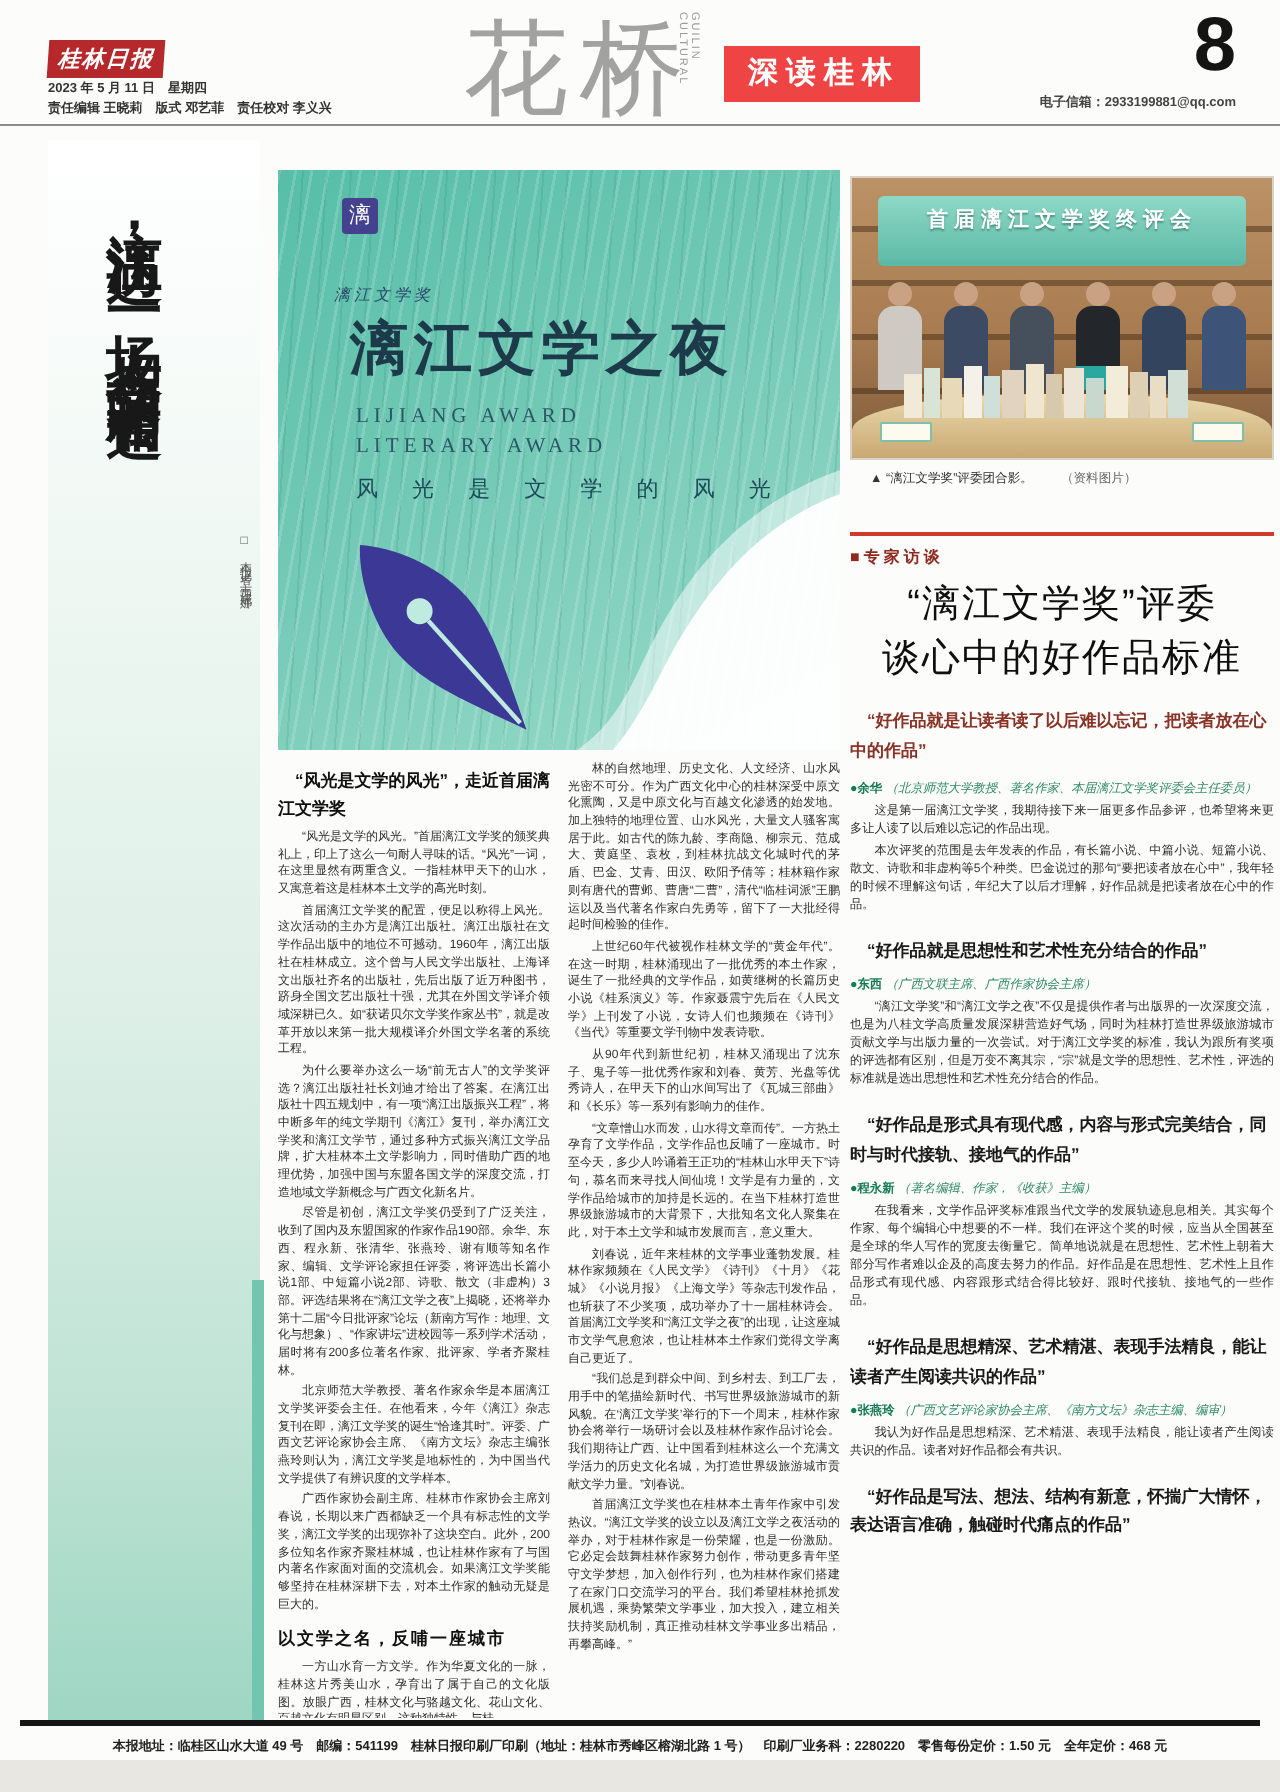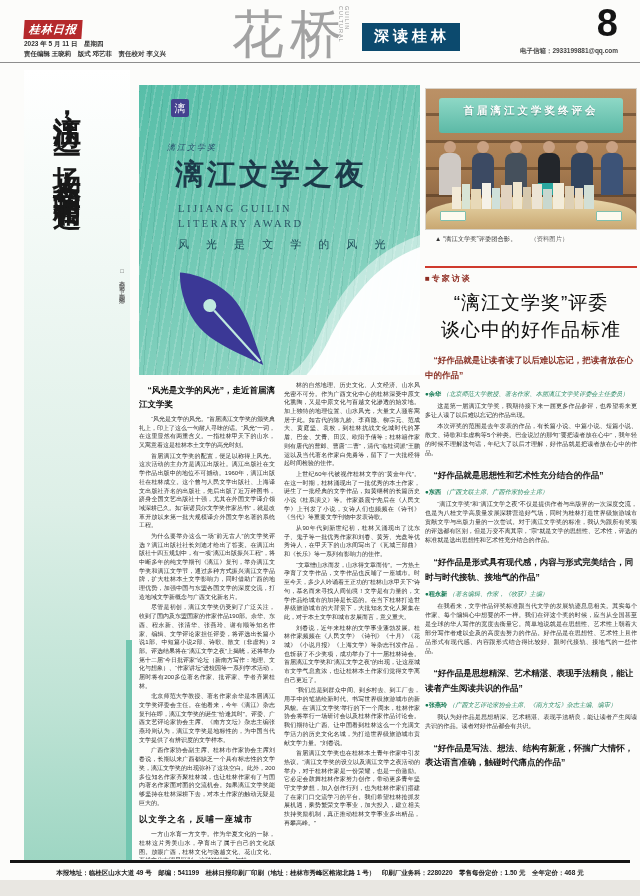--- a/index.html
+++ b/index.html
@@ -11,21 +11,21 @@
   .masthead { position:absolute; left:0; top:0; width:640px; height:62px; }
   .logo { position:absolute; left:24px; top:20px; background:#b5292c; color:#fff;
           font-family:"Liberation Serif", serif; font-weight:bold; font-style:italic;
           font-size:11px; padding:2px 5px; letter-spacing:1px; transform:skewX(-4deg); }
   .dateline { position:absolute; left:24px; top:40px; font-size:6.5px; font-weight:bold; color:#333; }
   .staffline { position:absolute; left:24px; top:50px; font-size:6.5px; font-weight:bold; color:#333; }
   .section-title { position:absolute; left:232px; top:0px; font-size:52px; color:#a2a2a2;
           letter-spacing:6px; font-weight:500; }
   .section-en { position:absolute; left:338px; top:6px; writing-mode:vertical-rl; font-size:5.5px;
           color:#9a9a9a; letter-spacing:1px; height:52px; }
-  .badge { position:absolute; left:362px; top:23px; background:#0c4a6e; color:#fff; font-size:15px;
+  .badge { position:absolute; left:362px; top:23px; background:#ef4444; color:#fff; font-size:15px;
           font-weight:bold; letter-spacing:4px; padding:4px 10px 5px 12px; }
   .page-no { position:absolute; right:22px; top:2px; font-size:38px; font-weight:900; color:#141414; }
   .email { position:absolute; right:22px; top:47px; font-size:6.5px; font-weight:bold; color:#444; }
   .head-rule { position:absolute; left:0; top:62px; width:640px; height:1px; background:#8d8d8d; }
 
   
   .left-rail { position:absolute; left:24px; top:70px; width:106px; height:792px;
     background:linear-gradient(180deg,#ffffff 0%,#f0f8f4 25%,#ddefe7 55%,#bfe3d5 80%,#9ed6c3 100%); }
   .v-headline { position:absolute; left:26px; top:22px; writing-mode:vertical-rl;
     font-size:28px; font-weight:900; letter-spacing:5px; color:#181818; line-height:1.2; }
@@ -126,21 +126,21 @@
     <div class="v-byline">□本报记者 韦莎妮娜</div>
     <div class="rail-stripe"></div>
   </aside>
 
   <section class="poster">
     <div class="poster-streaks"></div>
     <div class="seal">漓</div>
     <div class="seal-caption">漓江文学奖</div>
     <h1 class="poster-title">漓江文学之夜</h1>
     <div class="poster-en">
-      <div>LIJIANG GUILIN</div>
+      <div>LIJIANG AWARD</div>
       <div>LITERARY AWARD</div>
     </div>
     <div class="poster-slogan">风 光 是 文 学 的 风 光</div>
     <div class="pen-wrap">
       <svg width="120" height="130" viewBox="0 0 100 140">
         <path d="M50 138 C36 104 26 84 26 62 C26 40 38 16 50 4 C62 16 74 40 74 62 C74 84 64 104 50 138 Z" fill="#3b3896"></path>
         <circle cx="50" cy="52" r="7" fill="#bfeadf"></circle>
         <rect x="48.8" y="59" width="2.4" height="74" fill="#bfeadf"></rect>
       </svg>
     </div>

